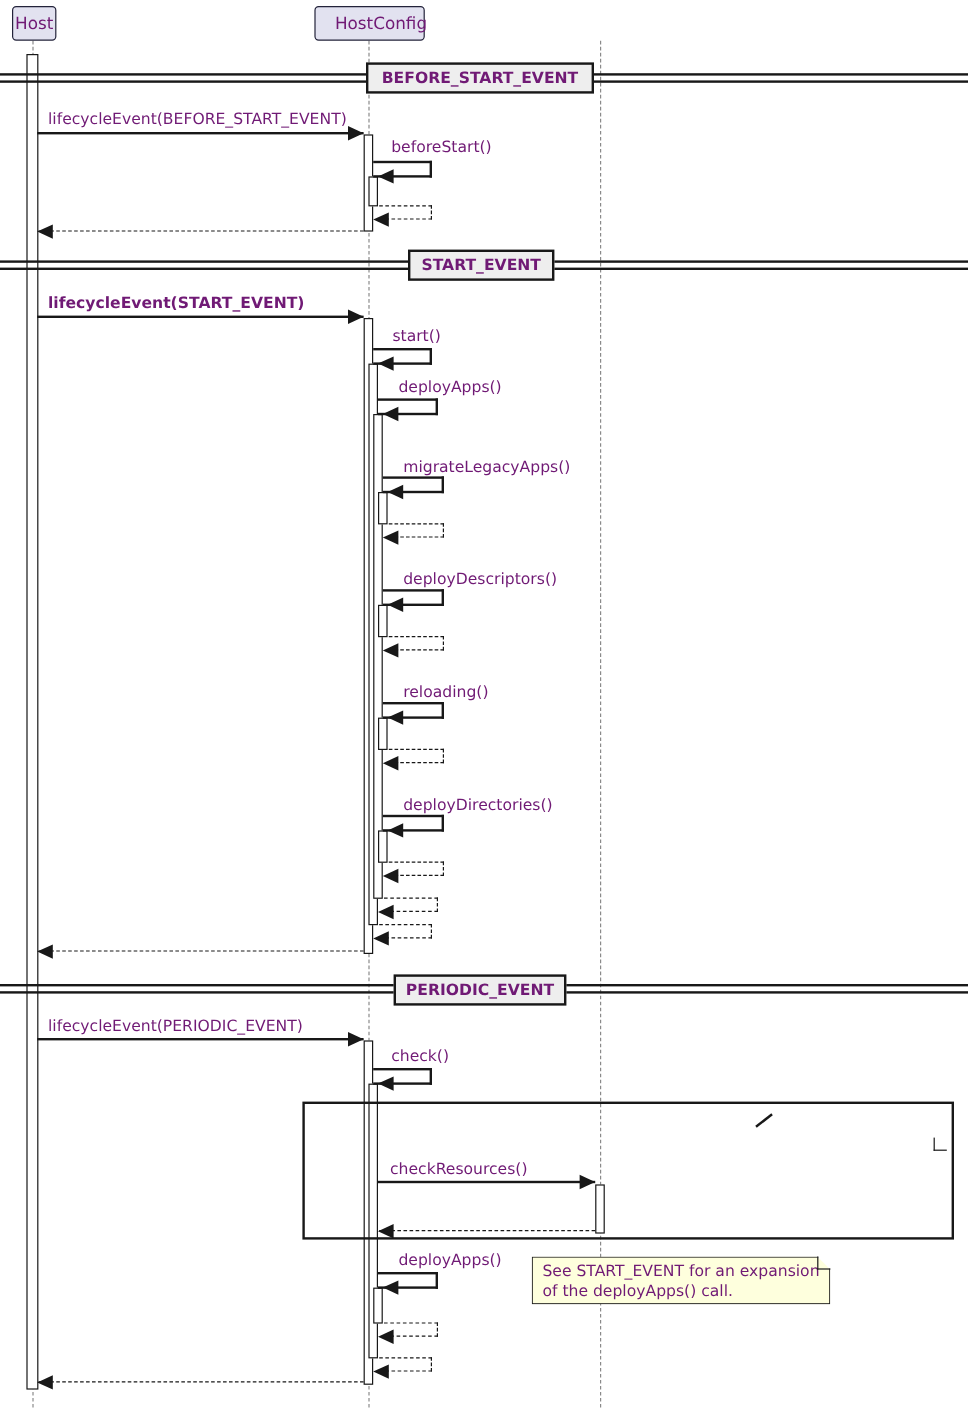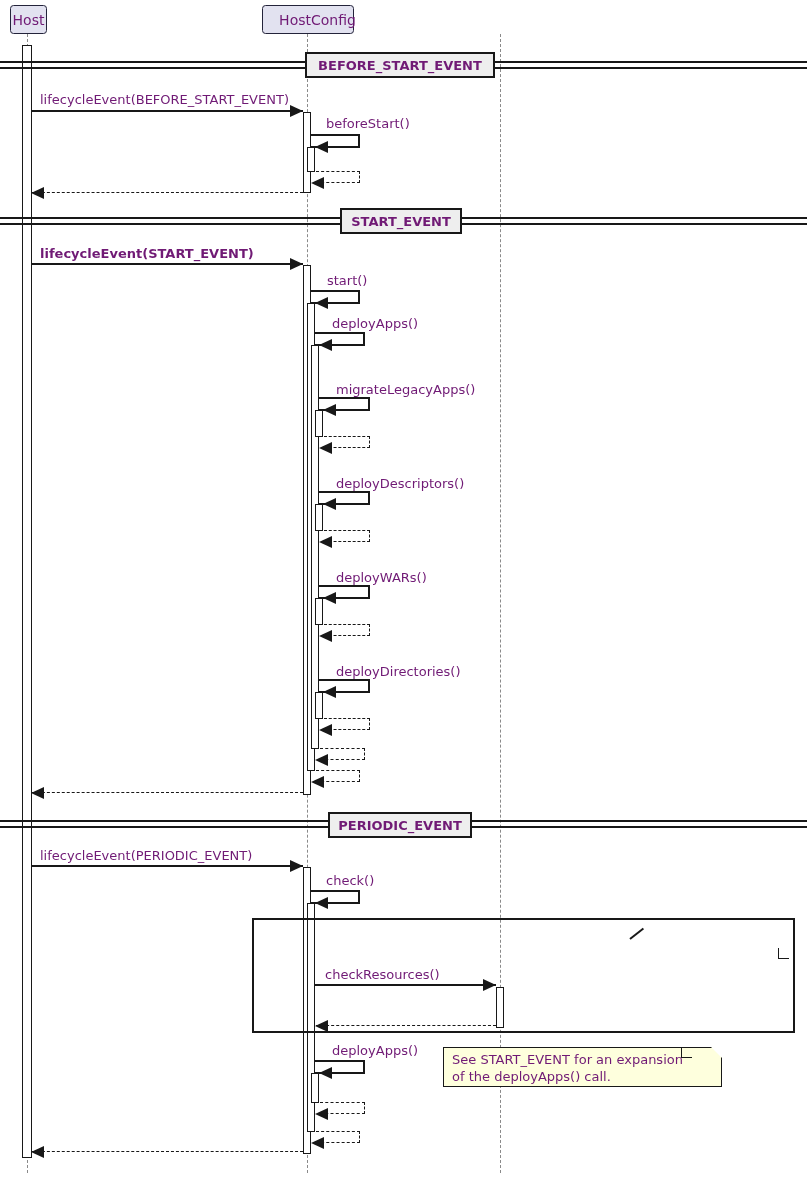--- a/index.html
+++ b/index.html
@@ -133,21 +133,21 @@
   <div class="arr-l" style="left:323px;top:404px;"></div>
   <div class="hook dashed" style="left:324px;top:436px;width:46px;height:12px;"></div>
   <div class="arr-l" style="left:319px;top:442px;"></div>
 
   <div class="mlabel" style="left:336px;top:476px;">deployDescriptors()</div>
   <div class="hook" style="left:319px;top:491px;width:51px;height:14px;"></div>
   <div class="arr-l" style="left:323px;top:498px;"></div>
   <div class="hook dashed" style="left:324px;top:530px;width:46px;height:12px;"></div>
   <div class="arr-l" style="left:319px;top:536px;"></div>
 
-  <div class="mlabel" style="left:336px;top:570px;">deployWARs()</div>
+  <div class="mlabel" style="left:336px;top:570px;">reloading()</div>
   <div class="hook" style="left:319px;top:585px;width:51px;height:14px;"></div>
   <div class="arr-l" style="left:323px;top:592px;"></div>
   <div class="hook dashed" style="left:324px;top:624px;width:46px;height:12px;"></div>
   <div class="arr-l" style="left:319px;top:630px;"></div>
 
   <div class="mlabel" style="left:336px;top:664px;">deployDirectories()</div>
   <div class="hook" style="left:319px;top:679px;width:51px;height:14px;"></div>
   <div class="arr-l" style="left:323px;top:686px;"></div>
   <div class="hook dashed" style="left:324px;top:718px;width:46px;height:12px;"></div>
   <div class="arr-l" style="left:319px;top:724px;"></div>
@@ -178,21 +178,21 @@
 
   <div class="note-fold" style="left:778px;top:948px;"></div>
 
   <div class="mlabel" style="left:325px;top:967px;text-align:center;">checkResources()</div>
   <div class="mline" style="left:315px;top:984px;width:181px;"></div>
   <div class="arr-r" style="left:483px;top:979px;"></div>
 
   <div class="rline" style="left:316px;top:1025px;width:180px;"></div>
   <div class="arr-l" style="left:315px;top:1020px;"></div>
 
-  <div class="note" style="left:443px;top:1047px;width:279px;height:40px;">See START_EVENT for an expansion
+  <div class="note" style="left:443px;top:1047px;width:249px;height:40px;">See START_EVENT for an expansion
 of the deployApps() call.</div>
   <div class="note-fold" style="left:681px;top:1047px;"></div>
 
   <div class="mlabel" style="left:332px;top:1043px;">deployApps()</div>
   <div class="hook" style="left:315px;top:1060px;width:50px;height:14px;"></div>
   <div class="arr-l" style="left:319px;top:1067px;"></div>
   <div class="hook dashed" style="left:320px;top:1102px;width:45px;height:12px;"></div>
   <div class="arr-l" style="left:315px;top:1108px;"></div>
   <div class="hook dashed" style="left:316px;top:1131px;width:44px;height:12px;"></div>
   <div class="arr-l" style="left:311px;top:1137px;"></div>

